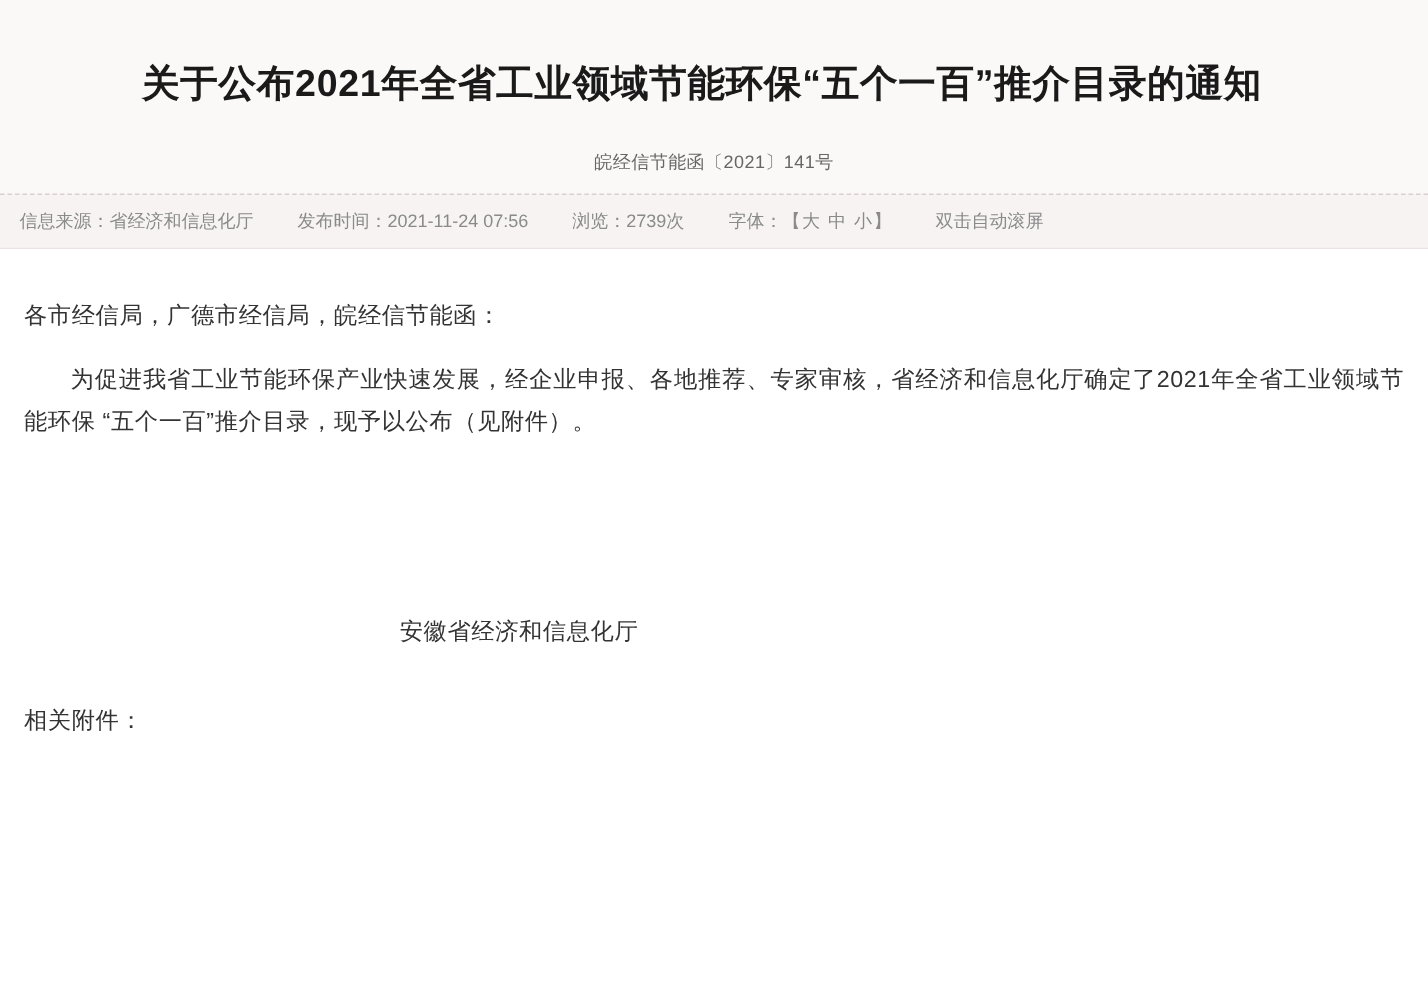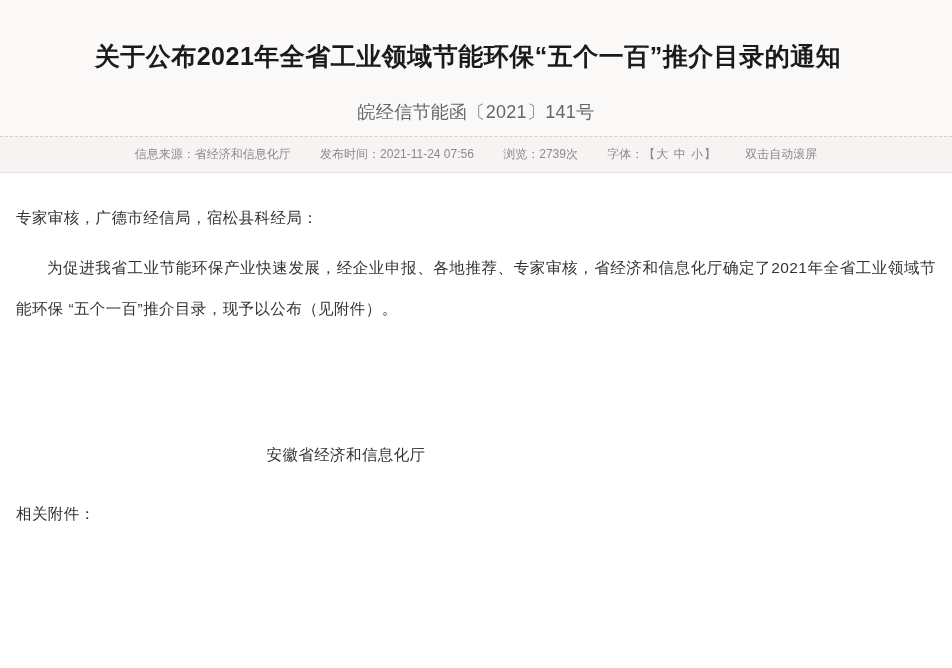--- a/index.html
+++ b/index.html
@@ -30,29 +30,28 @@
     text-align: center;
     font-size: 25px;
     font-weight: bold;
     color: #1a1a1a;
     line-height: 34px;
     padding: 8px 56px 4px 40px;
     letter-spacing: 0.5px;
   }
   .doc-subtitle {
     text-align: center;
-    font-size: 18px;
+    font-size: 12px;
     color: #666666;
     padding: 6px 0 12px 0;
     letter-spacing: 0.3px;
   }
   .meta-bar {
     border-top: 1px dashed #d9cfcf;
     background: #f7f3f3;
-    text-align: center;
     font-size: 12px;
     color: #8a8a8a;
     padding: 9px 0 9px 0;
   }
   .meta-bar span.meta-item {
     margin: 0 13px;
     white-space: nowrap;
   }
   .meta-bar .bracket {
     letter-spacing: 0;
@@ -72,21 +71,21 @@
   }
   .salutation {
     margin: 0 0 14px 0;
     letter-spacing: 0.4px;
   }
   .para {
     margin: 0 0 10px 0;
     text-indent: 2em;
     text-align: justify;
     letter-spacing: 0.4px;
-    line-height: 41px;
+    line-height: 28px;
   }
   .spacer {
     height: 36px;
   }
   .attach-block {
     margin-top: 0;
     letter-spacing: 0.4px;
   }
   .attach-line {
     line-height: 28px;
@@ -119,21 +118,21 @@
     <div class="meta-bar">
       <span class="meta-item">信息来源：省经济和信息化厅</span>
       <span class="meta-item">发布时间：2021-11-24 07:56</span>
       <span class="meta-item">浏览：2739次</span>
       <span class="meta-item"><span>字体：</span><span class="bracket">【</span><a class="fontsize-link" href="#">大</a> <a class="fontsize-link" href="#">中</a> <a class="fontsize-link" href="#">小</a><span class="bracket">】</span></span>
       <span class="meta-item">双击自动滚屏</span>
     </div>
   </div>
 
   <div class="content">
-    <p class="salutation">专家审核，广德市经信局，宿松县科经局：</p>
+    <p class="salutation">各市经信局，广德市经信局，皖经信节能函：</p>
     <p class="para">为促进我省工业节能环保产业快速发展，经企业申报、各地推荐、专家审核，省经济和信息化厅确定了2021年全省工业领域节能环保 “五个一百”推介目录，现予以公布（见附件）。</p>
 
     <div class="spacer"></div>
 
 
     <div class="signature">
       <div class="sig-line">安徽省经济和信息化厅</div>
     </div>
 
     <div class="related-title">相关附件：</div>

